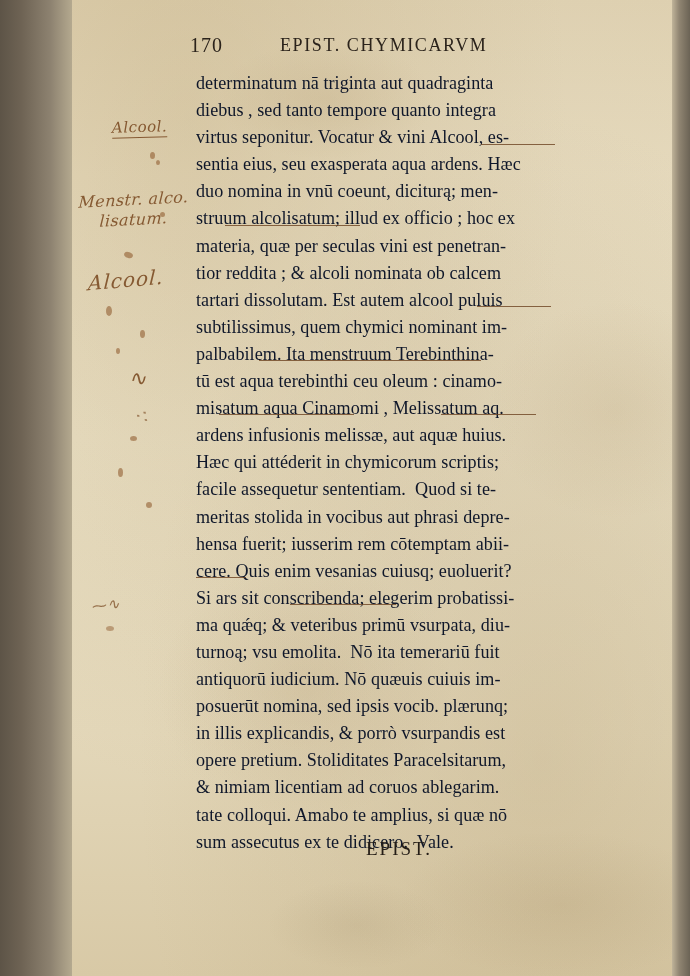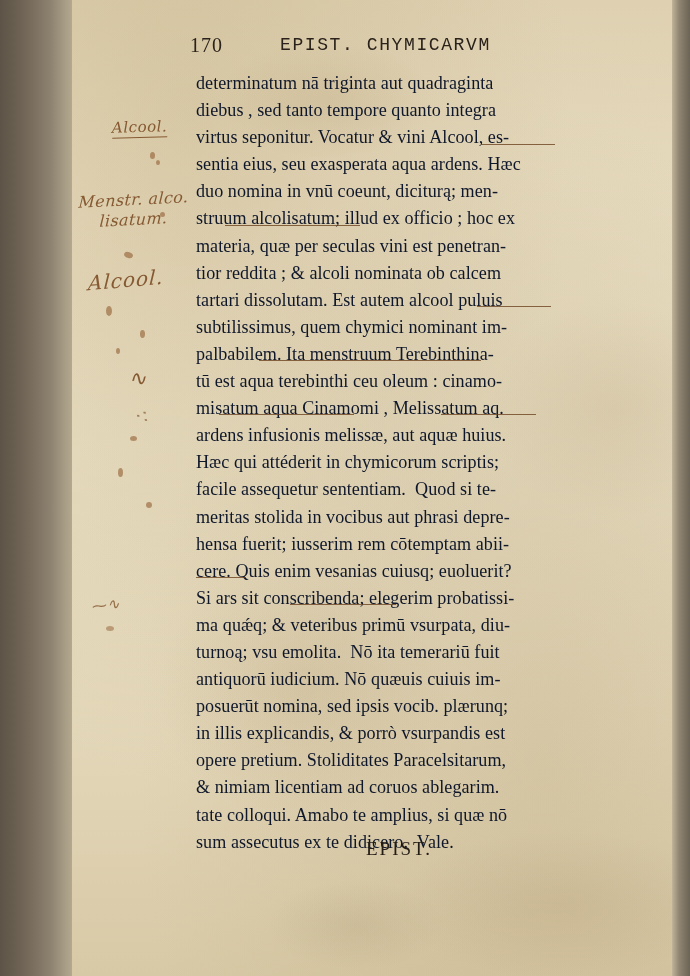--- a/index.html
+++ b/index.html
@@ -73,21 +73,20 @@
     font-variant: small-caps;
     letter-spacing: 1px;
   }
   .running-title {
     position: absolute;
     left: 90px;
     top: 1px;
     font-size: 18px;
     font-variant: small-caps;
     letter-spacing: 1.6px;
-    font-family: Liberation Mono, monospace;
   }
 
   
   .textblock {
     position: absolute;
     left: 196px;
     top: 70px;
     width: 406px;
     color: #0f172a;
     font-size: 18.1px;

